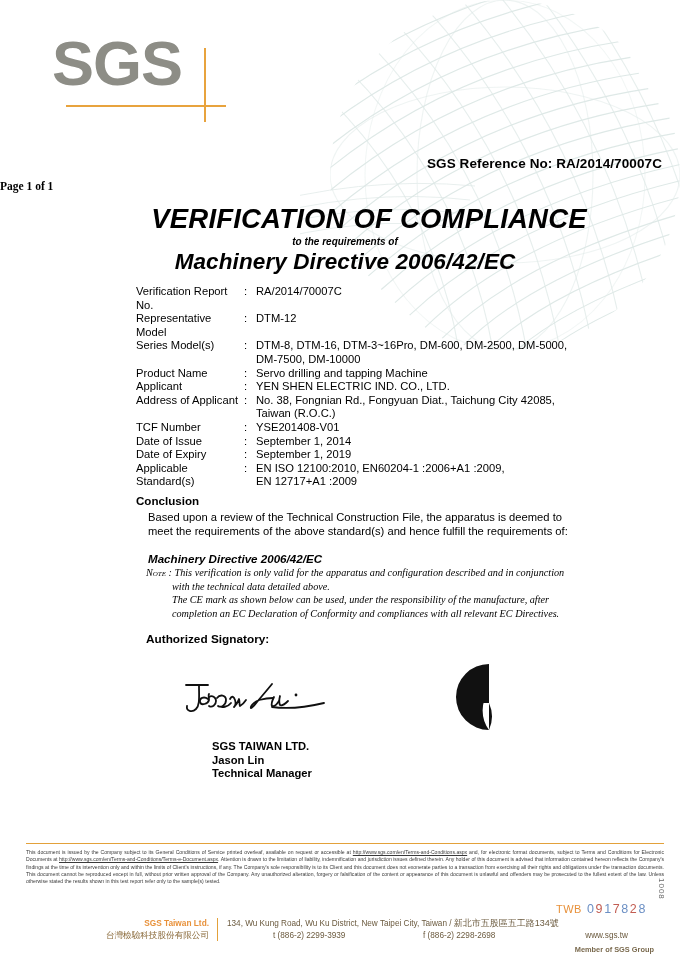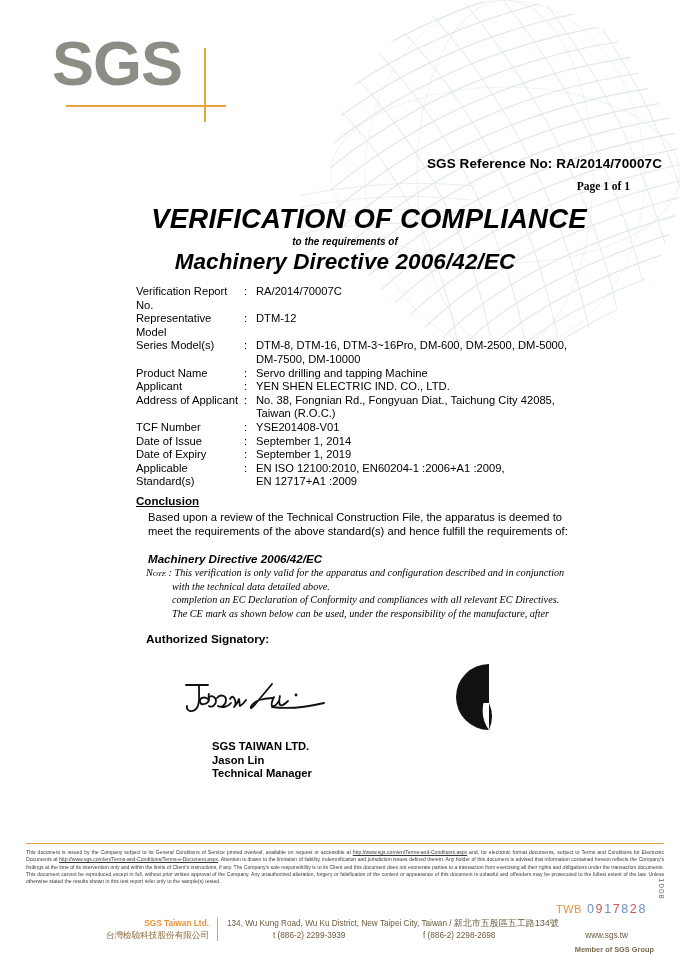--- a/index.html
+++ b/index.html
@@ -60,21 +60,20 @@
     left: 0; right: 28px; top: 156px;
     text-align: right;
     font-size: 13.5px;
     font-weight: bold;
     letter-spacing: .1px;
     z-index: 3;
   }
   .page-of {
     position: absolute;
     left: 0; right: 60px; top: 180px;
-    text-align: right;
     font-family: "Liberation Serif", serif;
     font-size: 11.5px;
     font-weight: bold;
     z-index: 3;
   }
 
   
   .title-main {
     position: absolute;
     left: 0; right: 0; top: 203px;
@@ -120,21 +119,20 @@
   .field-colon { width: 12px; flex: 0 0 12px; }
   .field-value { flex: 1 1 auto; }
   .field-value .cont { display: block; }
 
   
   .conclusion-head {
     position: absolute;
     left: 136px; top: 494px;
     font-size: 11.6px;
     font-weight: bold;
-    text-decoration: underline;
     z-index: 3;
   }
   .conclusion-body {
     position: absolute;
     left: 148px; top: 510px;
     width: 430px;
     font-size: 11.2px;
     line-height: 14px;
     z-index: 3;
   }
@@ -426,22 +424,22 @@
 
 <div class="conclusion-head">Conclusion</div>
 <div class="conclusion-body">Based upon a review of the Technical Construction File, the apparatus is deemed to meet the requirements of the above standard(s) and hence fulfill the requirements of:</div>
 <div class="conclusion-dir">Machinery Directive 2006/42/EC</div>
 
 <div class="note">
   <span class="note-label">Note</span>
   <span>:</span>
   <span>This verification is only valid for the apparatus and configuration described and in conjunction</span>
   <span class="note-hang">with the technical data detailed above.</span>
+  <span class="note-hang">The CE mark as shown below can be used, under the responsibility of the manufacture, after</span>
   <span class="note-hang">completion an EC Declaration of Conformity and compliances with all relevant EC Directives.</span>
-  <span class="note-hang">The CE mark as shown below can be used, under the responsibility of the manufacture, after</span>
 </div>
 
 <div class="auth-label">Authorized Signatory:</div>
 
 <svg class="signature" viewBox="0 0 180 50" xmlns="http://www.w3.org/2000/svg">
   <g stroke="#101010" fill="none" stroke-width="1.8" stroke-linecap="round" stroke-linejoin="round">
     <path d="M8 10 L30 10"></path>
     <path d="M21 10 C21 22 22 30 18 34 C14 38 8 36 9 31"></path>
     <path d="M30 24 C26 21 21 23 22 27 C23 31 30 29 31 25 C31 22 30 20 31 19"></path>
     <path d="M31 22 C34 20 38 22 38 26 C38 30 34 33 31 31"></path>

